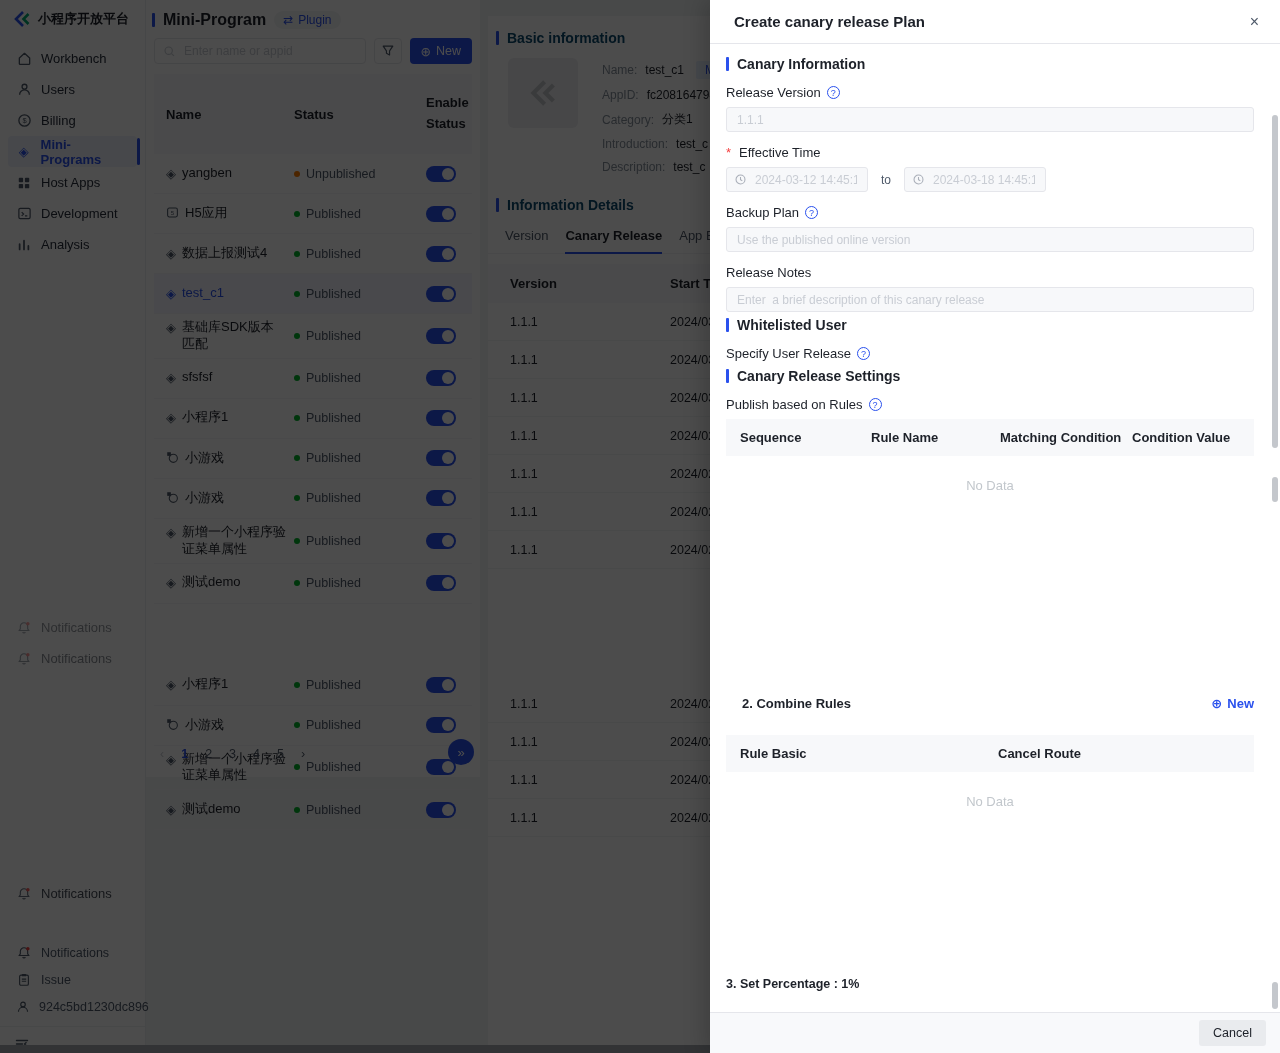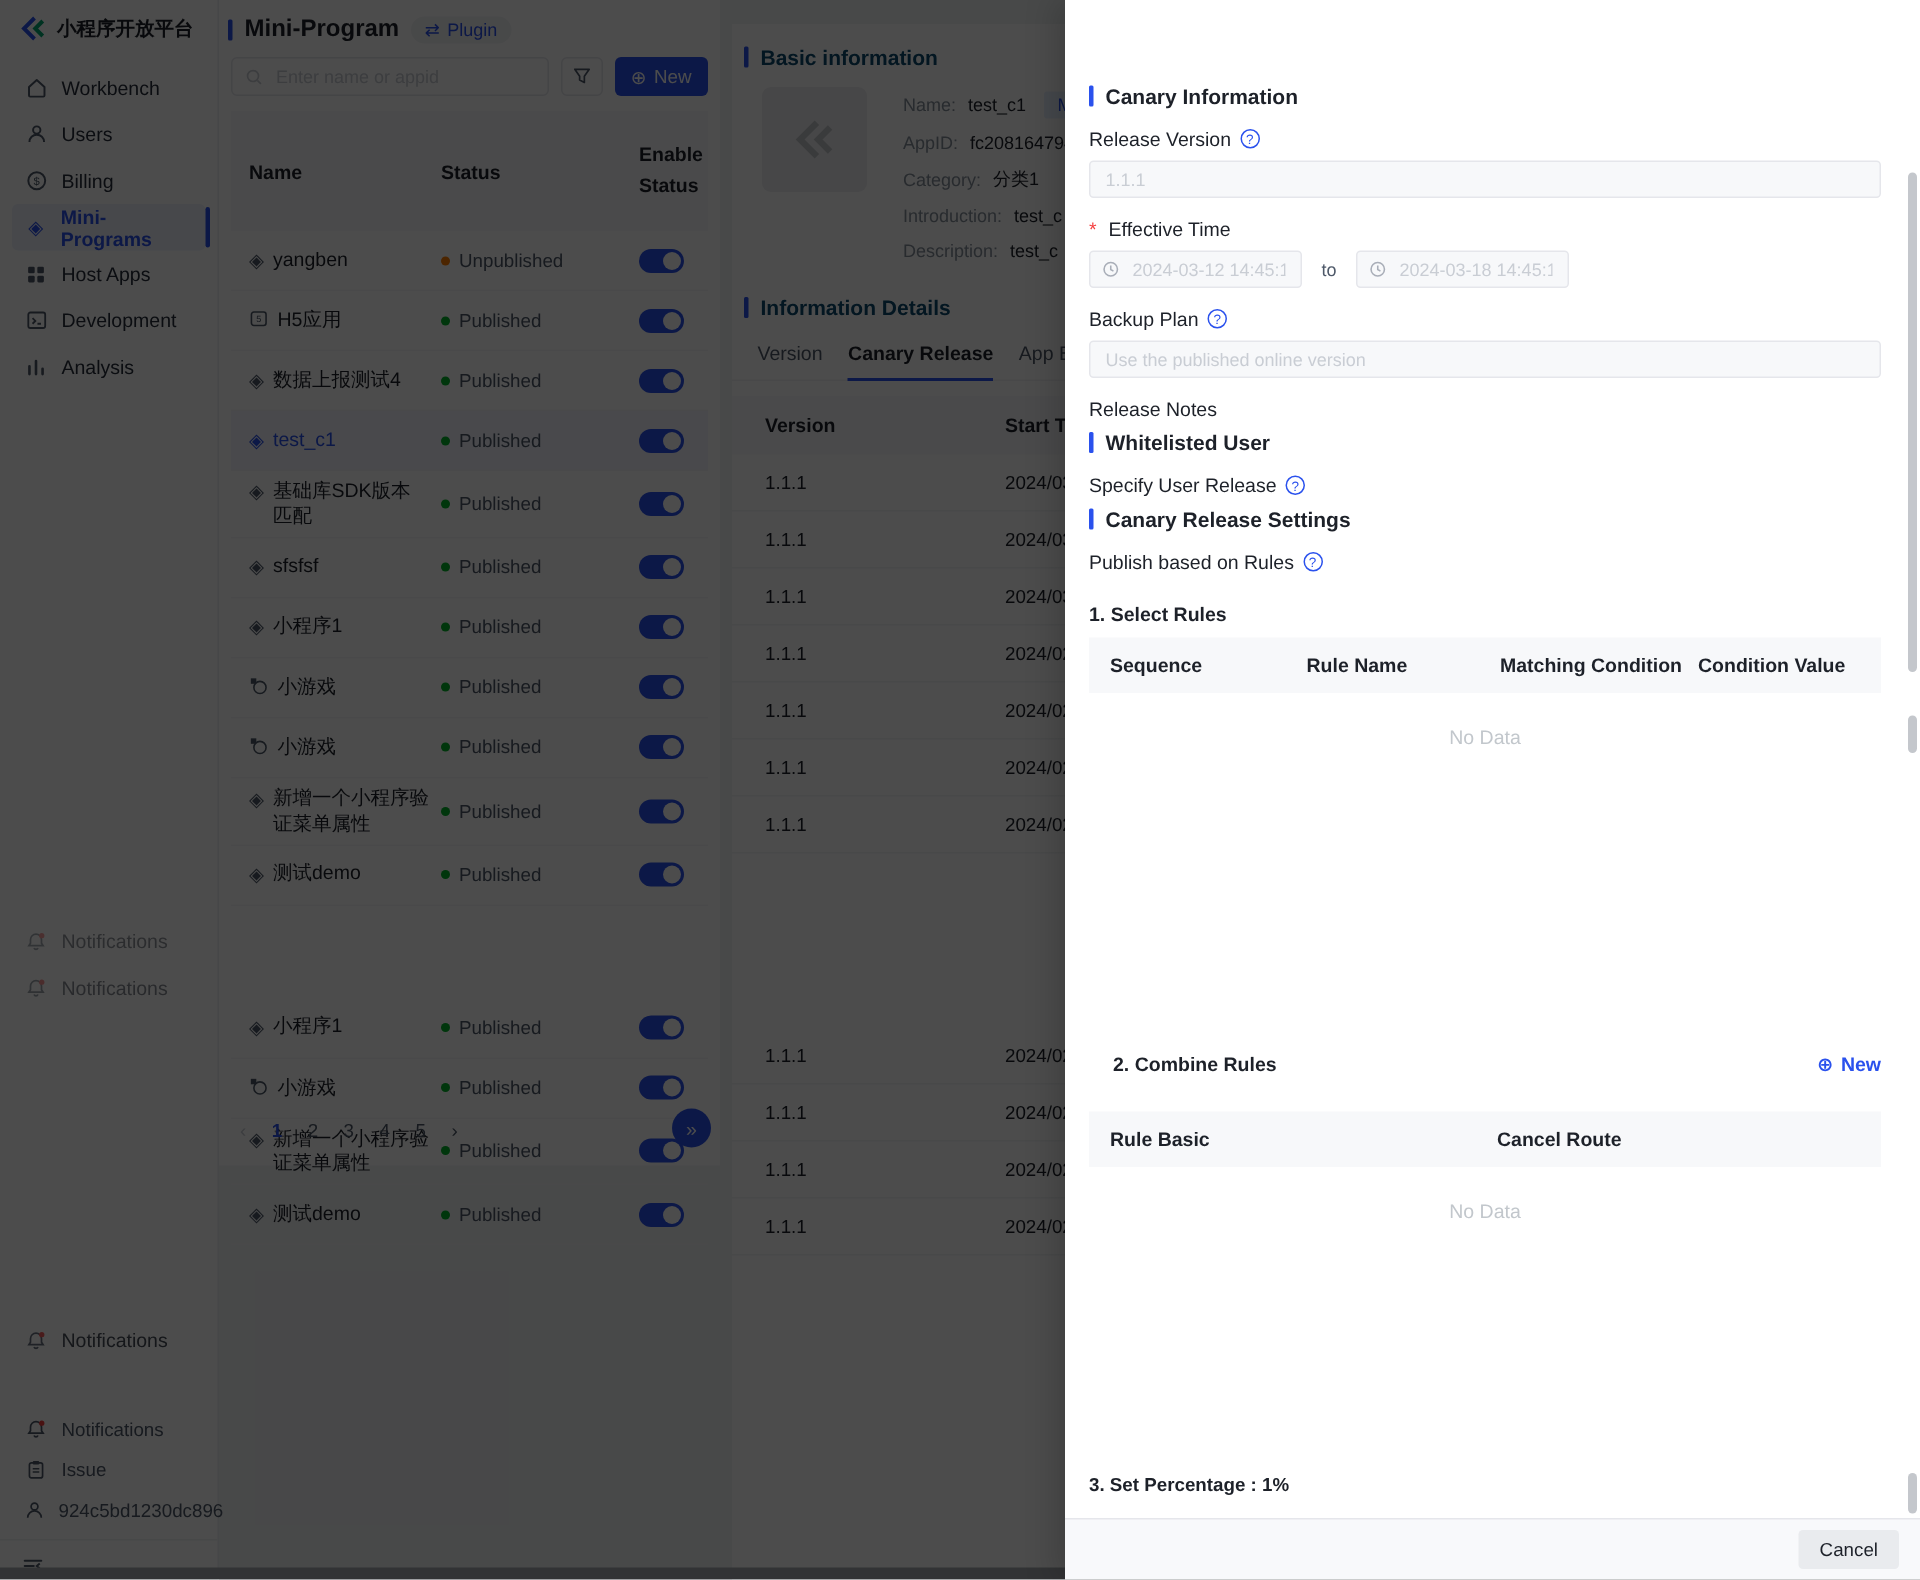--- a/index.html
+++ b/index.html
@@ -598,20 +598,24 @@
         <span>1.1.1</span>
         <span>2024/02</span>
       </div>
   </div>
 </section>
 
 <div class="hbar"></div>
 <div class="mask"></div>
 
 <div class="drawer">
+  <div class="d-head">
+    <span class="d-title">Create canary release Plan</span>
+    <span class="d-close">×</span>
+  </div>
 
   <div class="d-body">
     <div class="sec">
       <span class="accent-bar"></span>
       <span>Canary Information</span>
     </div>
 
     <div class="lbl">
       <span>Release Version</span>
       <span class="q">?</span>
@@ -646,40 +650,40 @@
 
     <div class="lbl">
       <span>Backup Plan</span>
       <span class="q">?</span>
     </div>
     <input class="inp" placeholder="Use the published online version" style="">
 
     <div class="lbl">
       <span>Release Notes</span>
     </div>
+    <input class="inp" placeholder="Enter  a brief description of this canary release" style="">
 
     <div class="sec sec2">
       <span class="accent-bar"></span>
       <span>Whitelisted User</span>
     </div>
     <div class="lbl">
       <span>Specify User Release</span>
       <span class="q">?</span>
     </div>
 
     <div class="sec sec2">
       <span class="accent-bar"></span>
       <span>Canary Release Settings</span>
     </div>
     <div class="lbl">
       <span>Publish based on Rules</span>
       <span class="q">?</span>
     </div>
 
-    <div class="sub-h">1. Select Rules</div>
     <div>
       <div class="r-head c4">
         <span>Sequence</span>
         <span>Rule Name</span>
         <span>Matching Condition</span>
         <span>Condition Value</span>
       </div>
       <div class="no-data nd1">No Data</div>
     </div>
 

